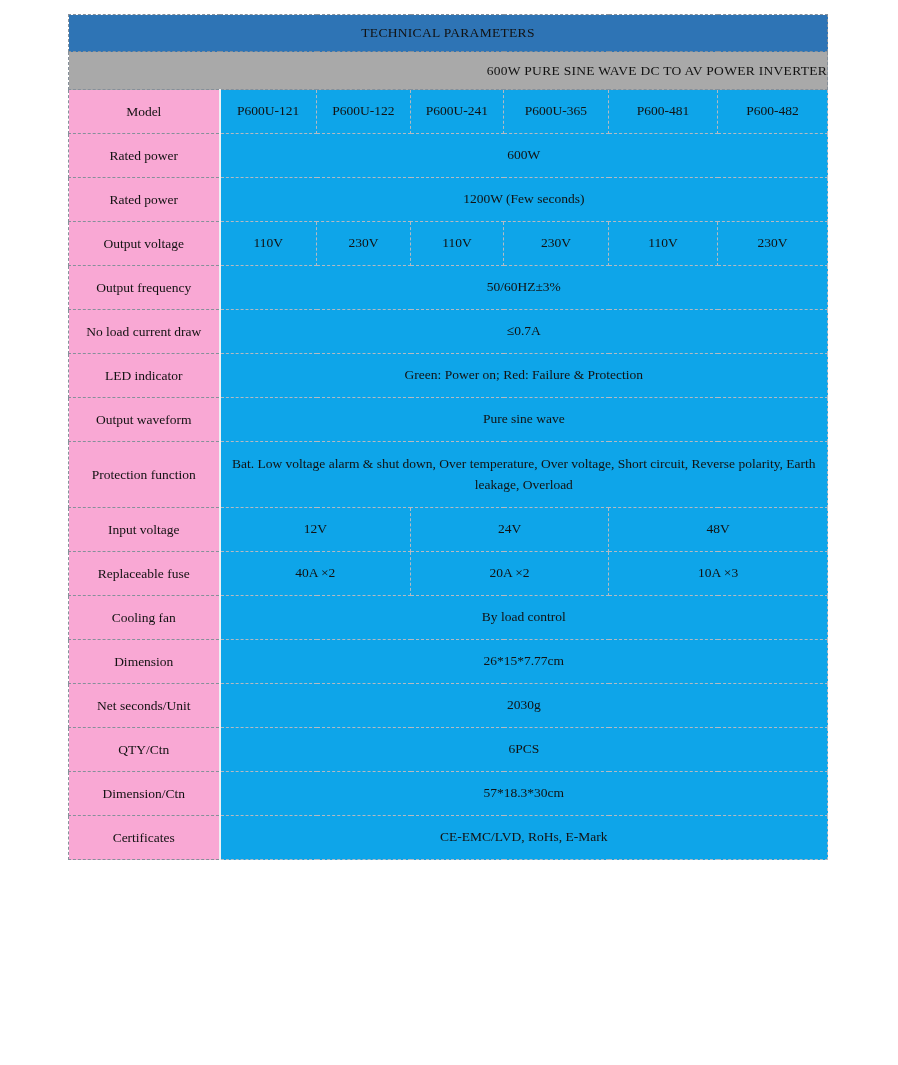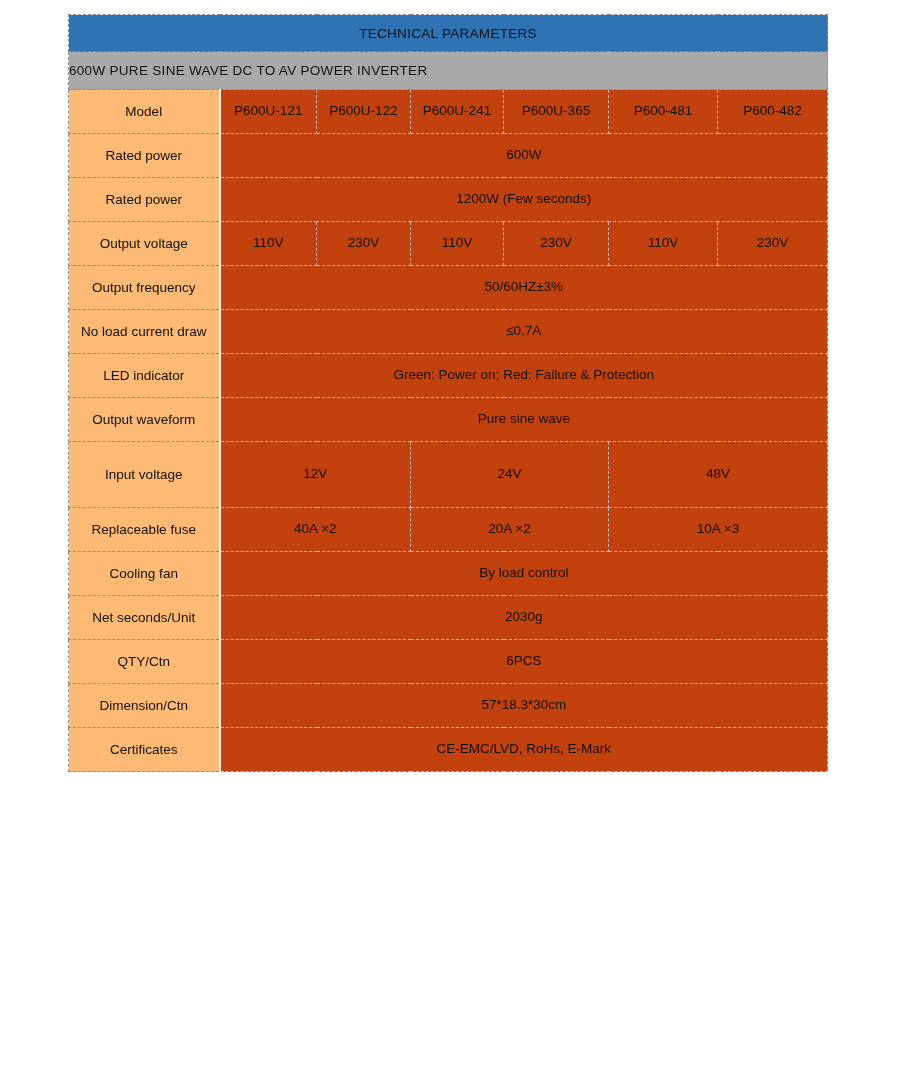--- a/index.html
+++ b/index.html
@@ -2,21 +2,21 @@
 <html><head>
 <meta charset="utf-8">
 <style>
   * { margin: 0; padding: 0; box-sizing: border-box; }
   html, body { background: #ffffff; }
   .page {
     position: relative;
     width: 898px;
     height: 1065px;
     background: #ffffff;
-    font-family: Liberation Sans, sans-serif;
+    font-family: Liberation Serif, serif;
     color: #121212;
   }
   table.spec {
     position: absolute;
     left: 68px;
     top: 14px;
     width: 759px;
     border-collapse: collapse;
     table-layout: fixed;
     font-size: 13.5px;
@@ -27,35 +27,35 @@
   table.spec tr:nth-child(11) { height: 66px; }
   td.title-cell {
     background: #2E74B5;
     text-align: center;
     vertical-align: middle;
     border: 1px dashed #86909a;
     letter-spacing: 0.3px;
   }
   td.subtitle-cell {
     background: #A9A9A9;
-    text-align: left;
+    text-align: right;
     vertical-align: middle;
     border: 1px dashed #86909a;
     letter-spacing: 0.3px;
   }
   td.label {
-    background: #fdba74;
+    background: #f9a8d4;
     text-align: center;
     vertical-align: middle;
     border: 1px dashed #86909a;
     border-right: 2px solid #eef1f4;
     padding: 2px 4px;
   }
   td.data {
-    background: #c2410c;
+    background: #0ea5e9;
     text-align: center;
     vertical-align: middle;
     border: 1px dashed #b4bac2;
     padding: 4px 4px;
     line-height: 1.55;
   }
 </style>
 </head>
 <body>
 
@@ -113,34 +113,42 @@
         </tr>
         <tr>
           <td class="label">LED indicator</td>
           <td class="data" colspan="6">Green: Power on; Red: Failure &amp; Protection</td>
         </tr>
         <tr>
           <td class="label">Output waveform</td>
           <td class="data" colspan="6">Pure sine wave</td>
         </tr>
         <tr>
+          <td class="label">Protection function</td>
+          <td class="data" colspan="6">Bat. Low voltage alarm &amp; shut down, Over temperature, Over voltage, Short circuit, Reverse polarity, Earth leakage, Overload</td>
+        </tr>
+        <tr>
           <td class="label">Input voltage</td>
           <td class="data" colspan="2">12V</td>
           <td class="data" colspan="2">24V</td>
           <td class="data" colspan="2">48V</td>
         </tr>
         <tr>
           <td class="label">Replaceable fuse</td>
           <td class="data" colspan="2">40A ×2</td>
           <td class="data" colspan="2">20A ×2</td>
           <td class="data" colspan="2">10A ×3</td>
         </tr>
         <tr>
           <td class="label">Cooling fan</td>
           <td class="data" colspan="6">By load control</td>
+        </tr>
+        <tr>
+          <td class="label">Dimension</td>
+          <td class="data" colspan="6">26*15*7.77cm</td>
         </tr>
         <tr>
           <td class="label">Net seconds/Unit</td>
           <td class="data" colspan="6">2030g</td>
         </tr>
         <tr>
           <td class="label">QTY/Ctn</td>
           <td class="data" colspan="6">6PCS</td>
         </tr>
         <tr>

